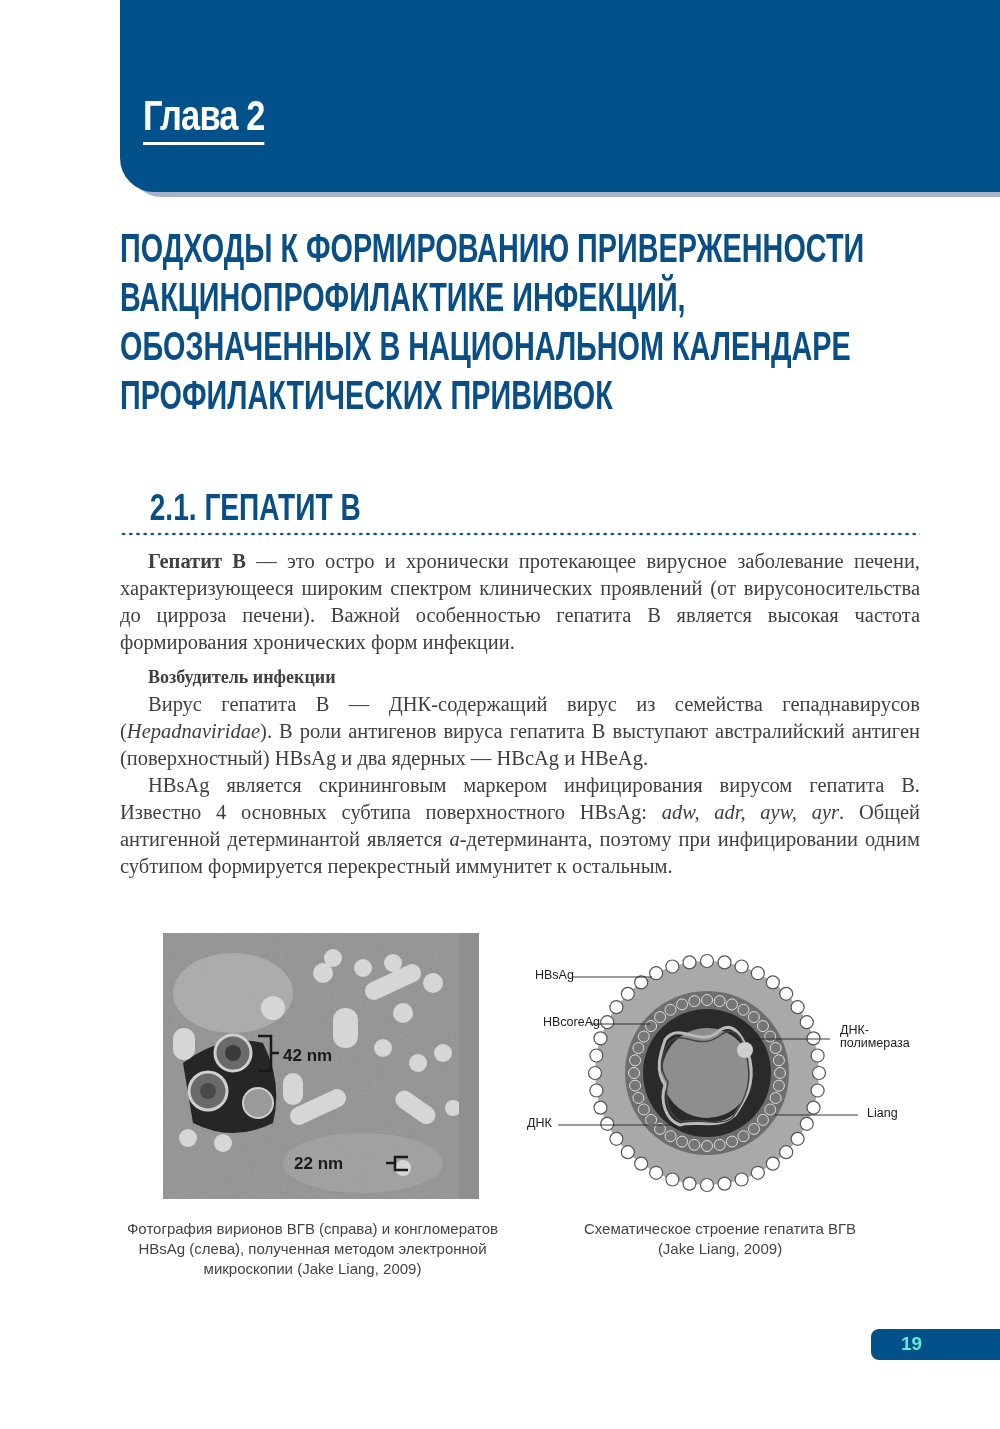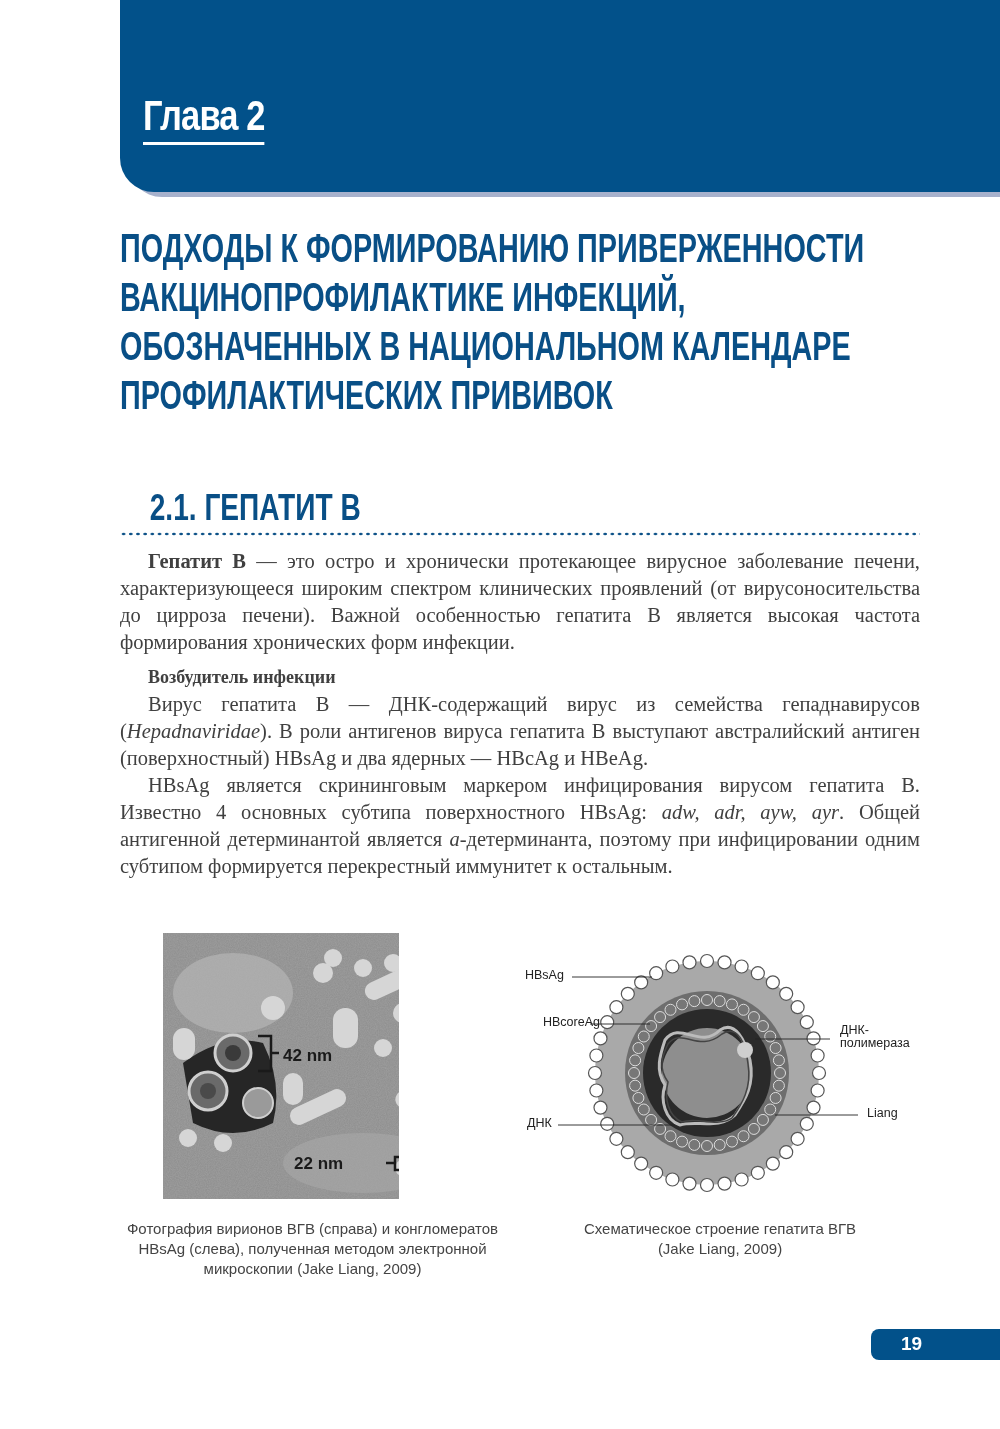--- a/index.html
+++ b/index.html
@@ -7,24 +7,24 @@
   .banner{position:absolute;left:120px;top:0;width:880px;height:192px;background:#02518a;border-bottom-left-radius:34px;box-shadow:8px 5px 0 #a7b1cc;}
   .chapter{position:absolute;left:143px;top:92px;font-family:"Liberation Sans",sans-serif;font-weight:bold;font-size:42px;color:#fff;letter-spacing:-1px;transform:scaleX(0.82);transform-origin:left;border-bottom:3px solid #fff;line-height:48px;padding-bottom:2px;}
   .title{position:absolute;left:120px;top:224px;width:900px;font-family:"Liberation Sans",sans-serif;font-weight:bold;font-size:40px;line-height:49px;color:#094f86;transform:scaleX(0.72);transform-origin:left;white-space:nowrap;}
   .title div{margin:0;}
   .section{position:absolute;left:120px;width:800px;top:487px;text-align:left;font-family:"Liberation Sans",sans-serif;font-weight:bold;font-size:36px;color:#094f86;}
   .section span{display:inline-block;transform:scaleX(0.78);}
   .dots{position:absolute;left:120px;top:532px;width:800px;height:4px;background-image:radial-gradient(circle,#094f86 1.4px,transparent 1.6px);background-size:7.2px 4px;}
   .body{position:absolute;left:120px;top:548px;width:800px;font-size:20.5px;line-height:27px;text-align:justify;color:#404040;}
   .body p{margin:0;text-indent:28px;}
   .body p.sub{font-weight:bold;font-size:18px;margin-top:8px;text-indent:28px;}
-  .fig1{position:absolute;left:163px;top:933px;width:236px;height:266px;background:#8f8f8f;overflow:hidden;}
+  .fig1{position:absolute;left:163px;top:933px;width:316px;height:266px;background:#8f8f8f;overflow:hidden;}
   .cap{position:absolute;font-family:"Liberation Sans",sans-serif;font-size:15px;line-height:20px;text-align:center;color:#444;}
   .pagenum{position:absolute;left:871px;top:1329px;width:129px;height:31px;background:#02518a;border-top-left-radius:8px;border-bottom-left-radius:8px;}
-  .pagenum span{position:absolute;left:30px;top:4px;font-family:"Liberation Sans",sans-serif;font-weight:bold;font-size:19px;color:#ffffff;}
+  .pagenum span{position:absolute;left:30px;top:4px;font-family:"Liberation Sans",sans-serif;font-weight:bold;font-size:19px;color:#5eead4;}
   .lbl{position:absolute;font-family:"Liberation Sans",sans-serif;font-size:12.5px;color:#222;white-space:nowrap;}
 </style>
 </head>
 <body>
 
 <div class="banner"></div>
 <div class="chapter">Глава 2</div>
 
 <div class="title">
   <div>ПОДХОДЫ К ФОРМИРОВАНИЮ ПРИВЕРЖЕННОСТИ</div>
@@ -185,21 +185,21 @@
     <path d="M168 104 C182 86 198 114 222 94 C238 84 246 104 248 124 C252 148 242 164 232 178 C218 188 196 176 182 182 C168 176 164 158 168 142 C158 128 162 116 168 104 Z" fill="none" stroke="#444" stroke-width="1.5"></path>
     <circle cx="245" cy="110" r="8" fill="#cfcfcf"></circle>
     <g stroke="#222" stroke-width="0.9">
       <line x1="72" y1="37" x2="152" y2="37"></line>
       <line x1="90" y1="84" x2="150" y2="84"></line>
       <line x1="255" y1="99" x2="330" y2="99"></line>
       <line x1="58" y1="185" x2="175" y2="185"></line>
       <line x1="275" y1="175" x2="358" y2="175"></line>
     </g>
   </svg>
-  <div class="lbl" style="left:25px;top:28px;">HBsAg</div>
+  <div class="lbl" style="left:35px;top:28px;">HBsAg</div>
   <div class="lbl" style="left:23px;top:75px;margin-left:20px;">HBcoreAg</div>
   <div class="lbl" style="left:340px;top:83px;">ДНК-</div>
   <div class="lbl" style="left:340px;top:96px;">полимераза</div>
   <div class="lbl" style="left:27px;top:176px;">ДНК</div>
   <div class="lbl" style="left:367px;top:166px;">Liang</div>
 </div>
 <div class="cap" style="left:520px;top:1219px;width:400px;">
   <div>Схематическое строение гепатита ВГВ</div>
   <div>(Jake Liang, 2009)</div>
 </div>

